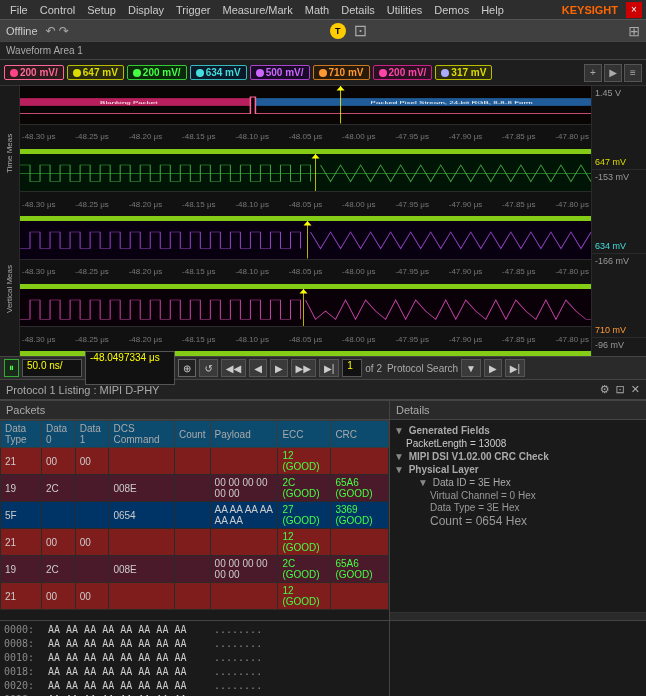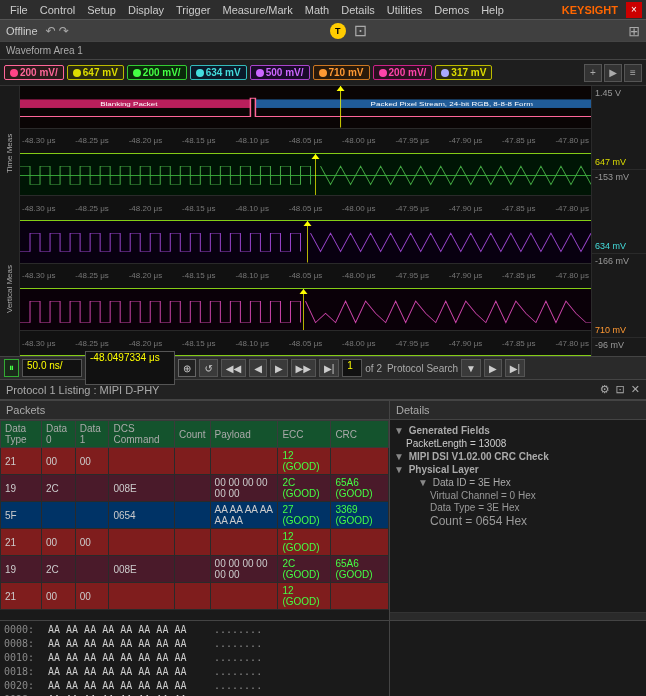--- a/index.html
+++ b/index.html
@@ -207,21 +207,21 @@
     #packet-table {
       overflow-y: auto;
       flex: 1;
     }
     table {
       width: 100%;
       border-collapse: collapse;
       font-size: 10px;
     }
     th {
-      background: #14532d;
+      background: #0c4a6e;
       color: #aaa;
       padding: 2px 4px;
       border: 1px solid #3a3a3a;
       text-align: left;
       font-weight: normal;
       position: sticky;
       top: 0;
     }
     td {
       padding: 2px 4px;
@@ -301,21 +301,21 @@
       color: #aaa;
       display: flex;
       align-items: center;
       gap: 6px;
     }
 
     
     .time-row {
       height: 16px;
       background: #111;
-      border-bottom: 1px solid #84cc16;
+      border-bottom: 5px solid #84cc16;
       display: flex;
       align-items: center;
       justify-content: space-between;
       padding: 12px 2px;
       font-size: 8px;
       color: #777;
     }
 
     #right-panel-bottom {
       flex: 1;

